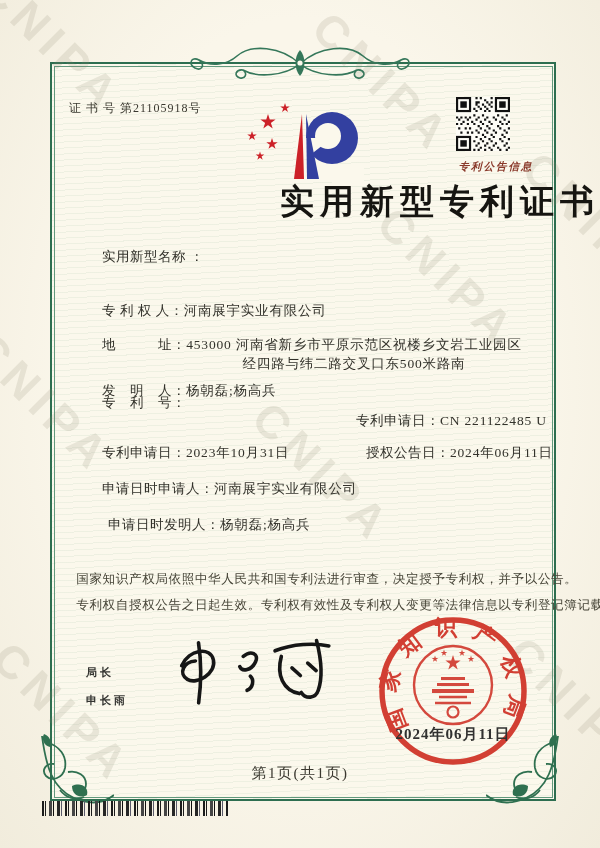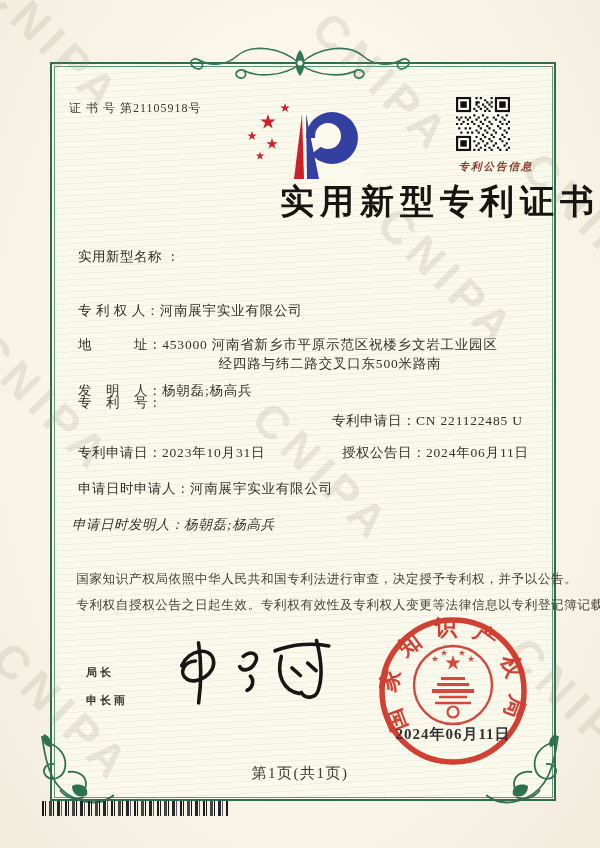--- a/index.html
+++ b/index.html
@@ -21,21 +21,21 @@
   
   .cert-no{position:absolute;left:69px;top:100px;font-size:12px;letter-spacing:1px;color:#3a382f;}
   .logo{position:absolute;left:240px;top:92px;}
   .qr{position:absolute;left:456px;top:97px;}
   .qr-caption{position:absolute;left:436px;top:160px;width:120px;text-align:center;
               font-size:10.5px;letter-spacing:2px;color:#8a3a2b;font-style:italic;font-weight:600;}
   .title{position:absolute;left:0;top:179px;width:100%;text-align:right;
          font-size:34px;font-weight:700;letter-spacing:6px;color:#161511;}
   
   .frow{position:absolute;display:flex;font-size:13.5px;line-height:19px;color:#33322b;}
-  .flabel{white-space:pre;letter-spacing:0.5px;flex:none;}
+  .flabel{white-space:pre;letter-spacing:0.5px;flex:none;margin-left:24px;}
   .fvalue{letter-spacing:0.8px;}
   .addr-val{width:336px;}
   
   .statement{position:absolute;left:69px;top:566px;width:480px;
              font-size:13px;line-height:26px;color:#474538;letter-spacing:0.6px;}
   .statement div{text-align:center;white-space:nowrap;transform:scale(0.97);}
   
   .director{position:absolute;left:86px;top:658px;font-family:"Liberation Sans",sans-serif;
             font-size:11px;line-height:28px;font-weight:700;letter-spacing:3px;color:#343431;}
   .signature{position:absolute;left:160px;top:630px;}
@@ -200,21 +200,21 @@
     <div class="frow" style="left:342px;top:443px;">
       <span class="flabel">授权公告日：</span>
       <span class="fvalue">2024年06月11日</span>
     </div>
 
     <div class="frow" style="left:78px;top:479px;">
       <span class="flabel">申请日时申请人：</span>
       <span class="fvalue">河南展宇实业有限公司</span>
     </div>
 
-    <div class="frow" style="left:72px;top:515px;font-style:italic;">
+    <div class="frow" style="left:84px;top:515px;">
       <span class="flabel">申请日时发明人：</span>
       <span class="fvalue">杨朝磊;杨高兵</span>
     </div>
 
     <div class="statement">
       <div>国家知识产权局依照中华人民共和国专利法进行审查，决定授予专利权，并予以公告。</div>
       <div>专利权自授权公告之日起生效。专利权有效性及专利权人变更等法律信息以专利登记簿记载为准。</div>
     </div>
 
     <div class="director">

